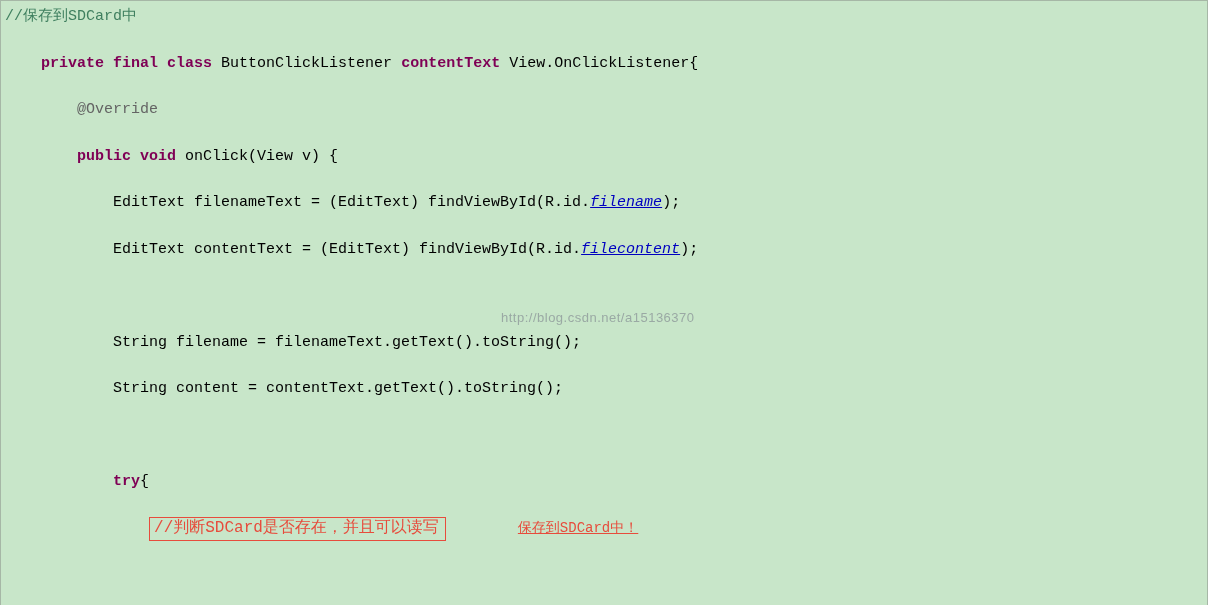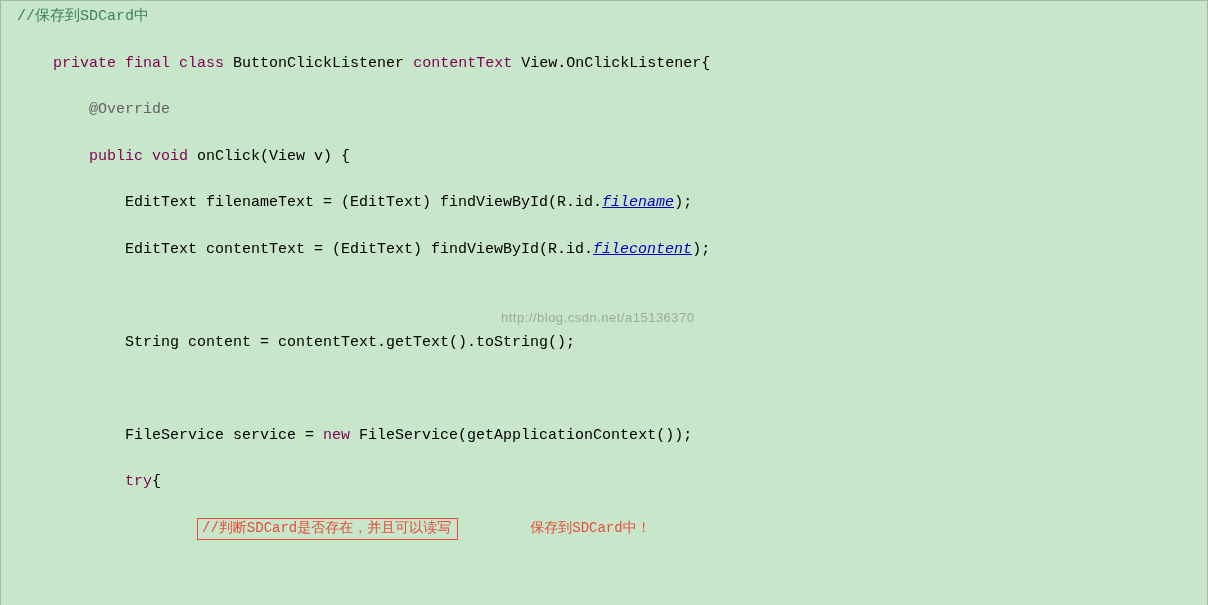--- a/index.html
+++ b/index.html
@@ -10,64 +10,64 @@
     line-height:1.55;
     color:#000;
     width:1208px;
     box-sizing:border-box;
     padding:4px 0 10px 0;
     border:1px solid #a6b7a6;
     position:relative;
   }
   pre{margin:0;padding:0;font-family:inherit;white-space:pre;}
   .c-comment{color:#3f7f5f;}
-  .c-kw{color:#7f0055;font-weight:normal;text-align:right;}
+  .c-kw{color:#7f0055;font-weight:bold;text-align:right;}
   .c-ann{color:#646464;}
   .c-field{color:#0000c0;font-style:italic;text-decoration:underline;}
   .watermark{
     position:absolute;
     left:500px;top:307px;
     color:#9aa9a4;
     font-family:Arial,sans-serif;
     font-size:13px;
     pointer-events:none;
     letter-spacing:0.5px;
   }
   .annot-box{
     display:inline-block;
     border:1px solid #e74c3c;
     color:#e74c3c;
     padding:0 6px 2px 4px;
-    font-size:14px;
+    font-size:16px;
     line-height:1.3;
     vertical-align:baseline;
-    margin-left:36px;
   }
   .annot-text{
     color:#e74c3c;
     font-size:14px;
     font-family:"SimSun","Courier New",monospace;
+    text-decoration:underline;
   }
-  .line{display:block;padding:0 16px;}
+  .line{display:block;padding:0 4px;}
 </style>
 </head>
 <body>
 
 <div class="watermark">http://blog.csdn.net/a15136370</div>
 
 <pre><span class="line"><span class="c-comment">//保存到SDCard中</span></span>
 <span class="line">    <span class="c-kw">private</span> <span class="c-kw">final</span> <span class="c-kw">class</span><span> ButtonClickListener </span><span class="c-kw">contentText</span><span> View.OnClickListener{</span></span>
 <span class="line">        <span class="c-ann">@Override</span></span>
 <span class="line">        <span class="c-kw">public</span> <span class="c-kw">void</span><span> onClick(View v) {</span></span>
 <span class="line"><span>            EditText filenameText = (EditText) findViewById(R.id.</span><span class="c-field">filename</span><span>);</span></span>
 <span class="line"><span>            EditText contentText = (EditText) findViewById(R.id.</span><span class="c-field">filecontent</span><span>);</span></span>
 <span class="line"> </span>
+<span class="line"><span>            String filename = filenameText.getText().toString();</span></span>
 <span class="line"><span>            String content = contentText.getText().toString();</span></span>
 <span class="line"> </span>
-<span class="line"><span>            FileService service = </span><span class="c-kw">new</span><span> FileService(getApplicationContext());</span></span>
 <span class="line">            <span class="c-kw">try</span><span>{</span></span>
 <span class="line">                <span class="annot-box">//判断SDCard是否存在，并且可以读写</span>        <span class="annot-text">保存到SDCard中！</span></span>
 
 
 
 
 
 
 
 

